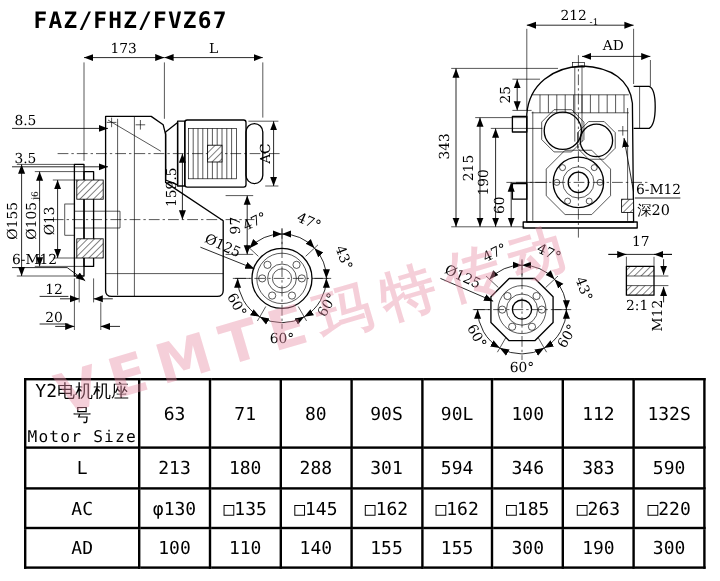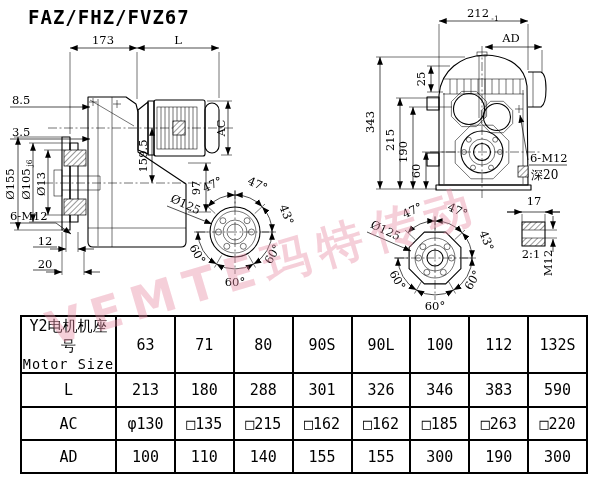--- a/index.html
+++ b/index.html
@@ -322,30 +322,30 @@
       <td>100</td>
       <td>112</td>
       <td>132S</td>
     </tr>
     <tr>
       <td>L</td>
       <td>213</td>
       <td>180</td>
       <td>288</td>
       <td>301</td>
-      <td>326</td>
+      <td>594</td>
       <td>346</td>
       <td>383</td>
       <td>590</td>
     </tr>
     <tr>
       <td>AC</td>
       <td>φ130</td>
       <td>□135</td>
-      <td>□215</td>
+      <td>□145</td>
       <td>□162</td>
       <td>□162</td>
       <td>□185</td>
       <td>□263</td>
       <td>□220</td>
     </tr>
     <tr>
       <td>AD</td>
       <td>100</td>
       <td>110</td>

